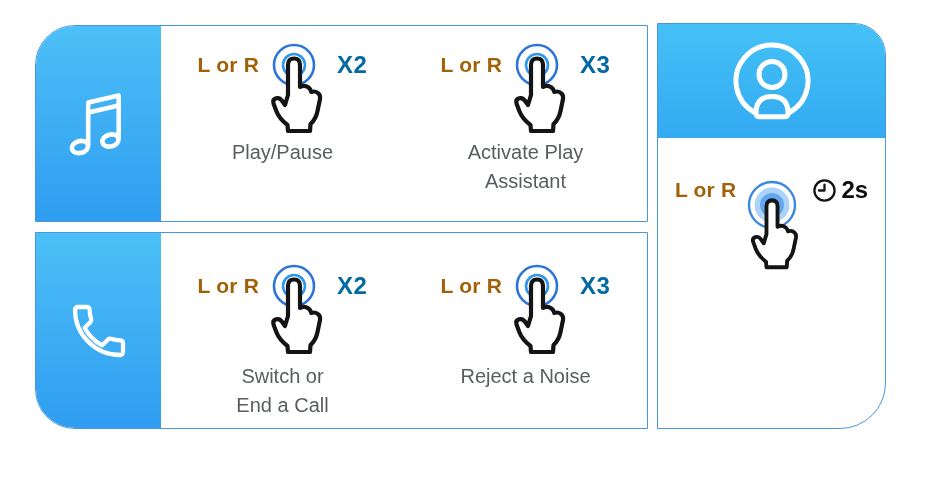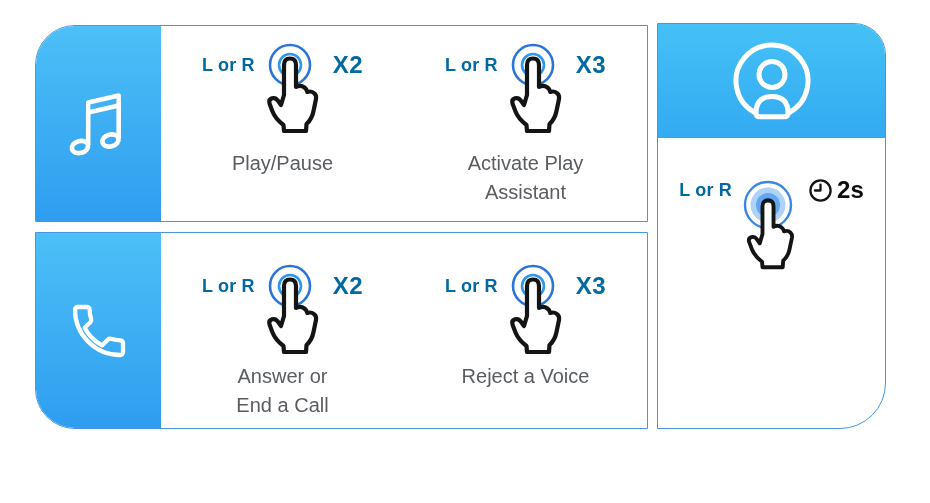--- a/index.html
+++ b/index.html
@@ -16,23 +16,23 @@
     display:flex;align-items:center;justify-content:center;}
   .noise-header{flex:none;height:114px;width:100%;
     background:linear-gradient(180deg,#45c1f6 0%,#33aaf2 100%);
     display:flex;align-items:center;justify-content:center;}
 
   .panel-content{flex:1;display:flex;min-width:0;}
   .col{flex:1;display:flex;flex-direction:column;align-items:center;padding-top:15px;}
   .panel-calls .col{padding-top:29px;}
 
   .gesture-row{display:flex;align-items:flex-start;justify-content:center;gap:8px;height:96px;}
-  .side-label{font-size:18px;font-weight:700;color:#0369a1;line-height:48px;white-space:nowrap;letter-spacing:.2px;}
+  .side-label{font-size:21px;font-weight:700;color:#a16207;line-height:48px;white-space:nowrap;letter-spacing:.2px;}
   .count-label{font-size:24px;font-weight:700;color:#0369a1;line-height:48px;letter-spacing:.5px;}
-  .action{margin-top:12px;font-size:20px;line-height:29px;color:#595d61;text-align:center;white-space:pre-line;}
+  .action{margin-top:1px;font-size:20px;line-height:29px;color:#595d61;text-align:center;white-space:pre-line;}
   .panel-calls .action{margin-top:4px;}
 
   .noise-row{margin-top:37px;display:flex;align-items:flex-start;justify-content:center;gap:6px;}
   .noise-row .side-label{line-height:30px;}
   .press-svg{margin-top:4px;}
   .clock-group{display:flex;align-items:center;height:30px;gap:4px;justify-content:flex-end;}
   .duration-label{font-size:24px;font-weight:700;color:#0c0d0f;}
   .noise-action{margin-top:4px;font-size:20px;line-height:29px;color:#595d61;text-align:center;white-space:pre-line;}
 
   svg{display:block;}
@@ -103,34 +103,34 @@
       <div class="col">
         <div class="gesture-row">
           <span class="side-label">L or R</span>
           <svg width="62" height="96" viewBox="0 0 62 96" fill="none">
             <circle cx="27" cy="24" r="20" stroke="#2d74d8" stroke-width="2.6"></circle>
             <circle cx="27" cy="24" r="11" stroke="#2f97ef" stroke-width="2.6"></circle>
             <use href="#hand-shape" transform="translate(27 18)"></use>
           </svg>
           <span class="count-label">X2</span>
         </div>
-        <div class="action">Answer or
+        <div class="action">Switch or
 End a Call</div>
       </div>
       <div class="col">
         <div class="gesture-row">
           <span class="side-label">L or R</span>
           <svg width="62" height="96" viewBox="0 0 62 96" fill="none">
             <circle cx="27" cy="24" r="20" stroke="#2d74d8" stroke-width="2.6"></circle>
             <circle cx="27" cy="24" r="11" stroke="#2f97ef" stroke-width="2.6"></circle>
             <use href="#hand-shape" transform="translate(27 18)"></use>
           </svg>
           <span class="count-label">X3</span>
         </div>
-        <div class="action">Reject a Voice</div>
+        <div class="action">Reject a Noise</div>
       </div>
     </div>
   </section>
 
   <section class="panel panel-noise">
     <div class="noise-header">
       <svg width="86" height="86" viewBox="0 0 86 86" fill="none">
         <path d="M26.1 74.8 A36 36 0 1 1 59.9 74.8" stroke="#ffffff" stroke-width="5" stroke-linecap="round"></path>
         <circle cx="43" cy="36.5" r="13" stroke="#ffffff" stroke-width="5"></circle>
         <path d="M27 75 q0 -16.5 16 -16.5 q16 0 16 16.5 q0 3.8 -3.8 3.8 h-24.4 q-3.8 0 -3.8 -3.8 z" stroke="#ffffff" stroke-width="5" stroke-linejoin="round"></path>

